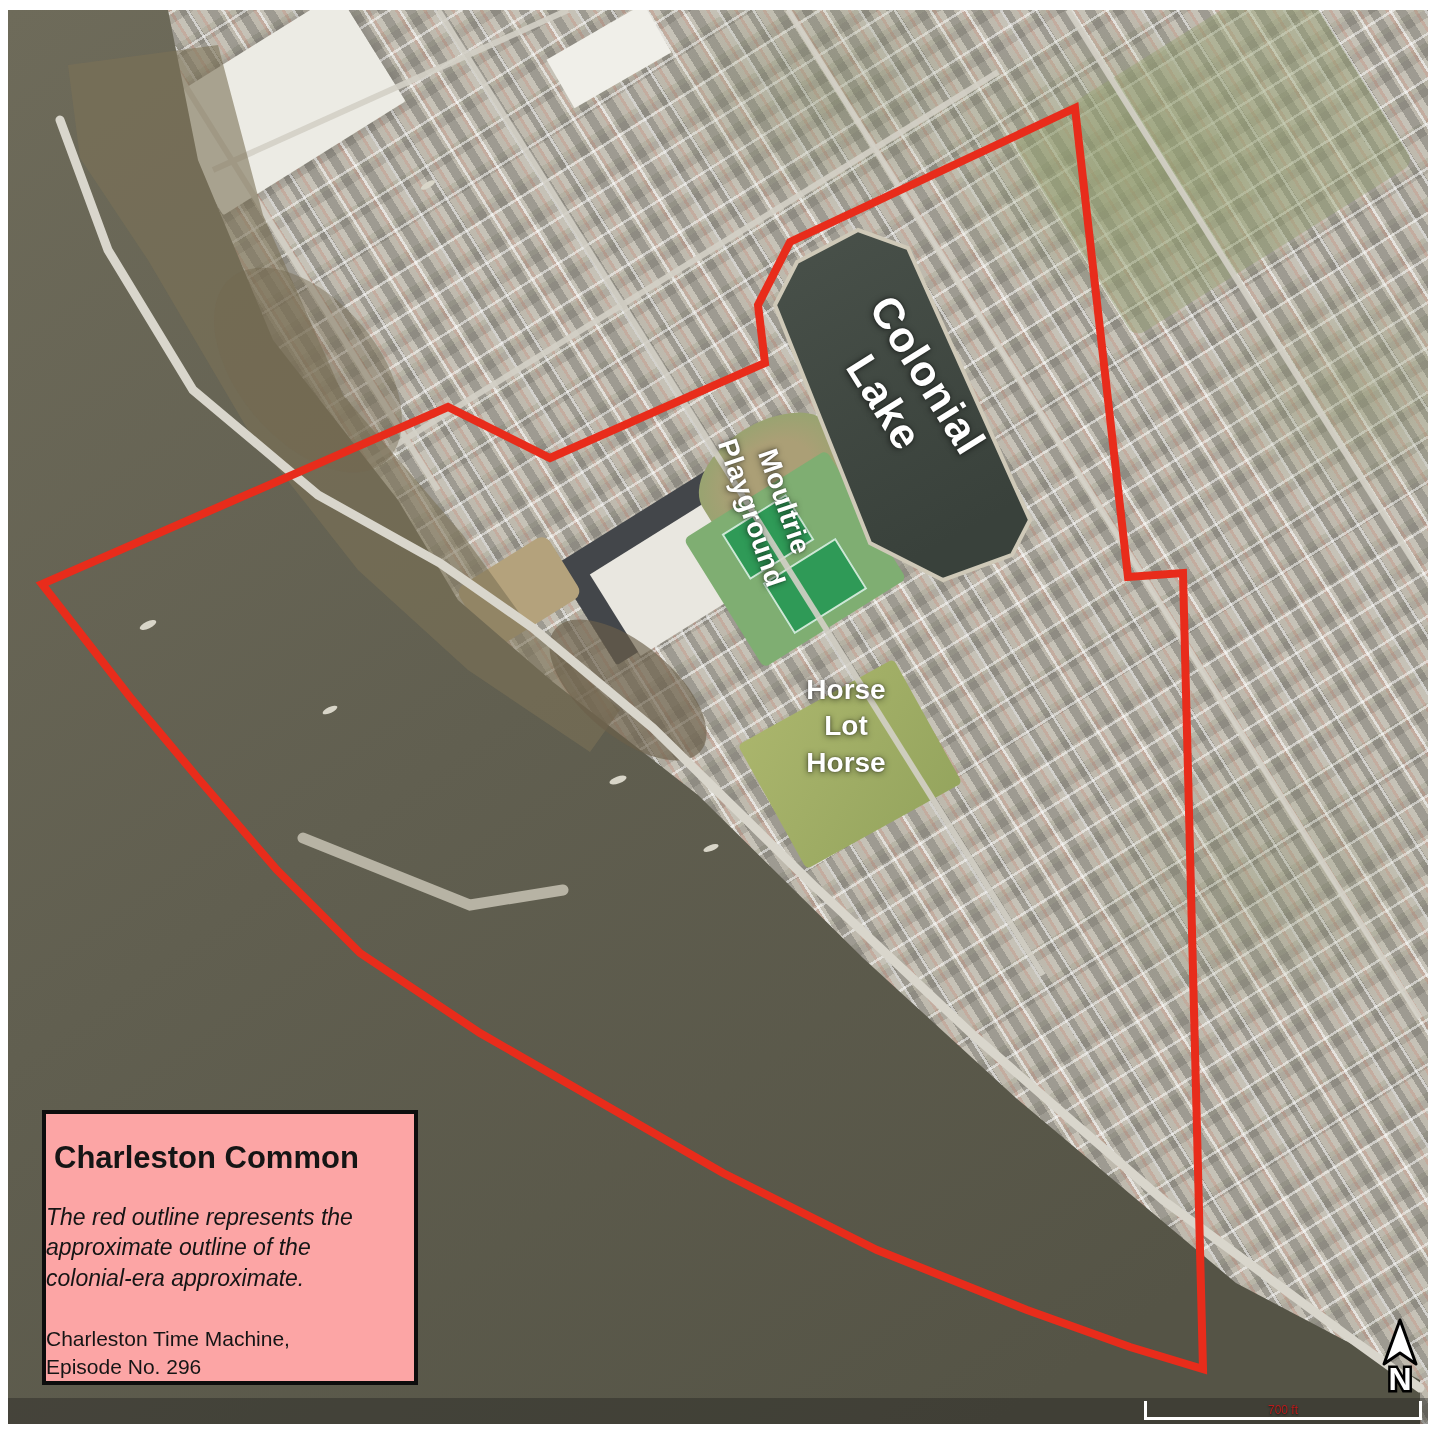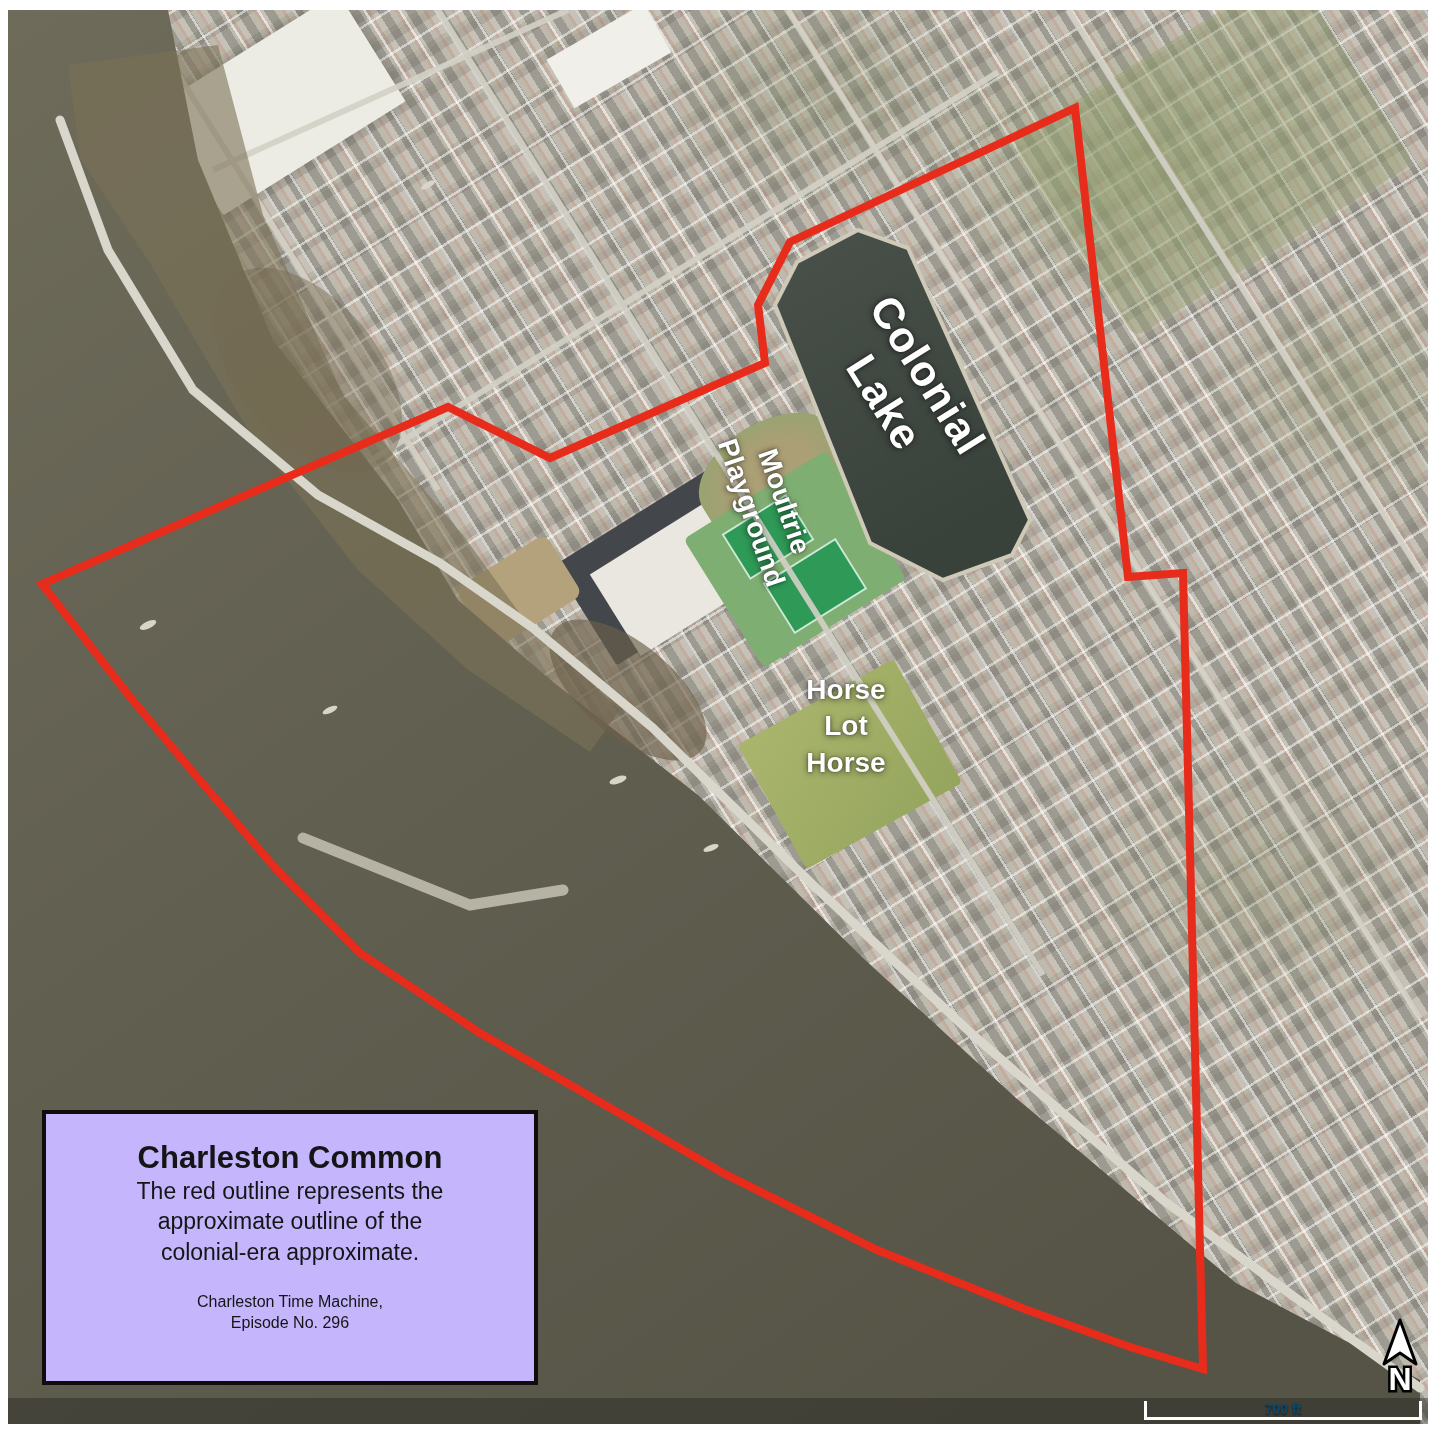--- a/index.html
+++ b/index.html
@@ -45,29 +45,29 @@
   .label-horse{left:765px;top:662px;width:146px;font-size:28px;line-height:1.3;}
 
   
   .north{position:absolute;left:1366px;top:1308px;width:52px;height:76px;}
 
   
   .scale-band{position:absolute;left:0;bottom:0;width:100%;height:26px;background:rgba(35,35,33,.42);}
   .scale-bar{position:absolute;right:6px;bottom:4px;width:272px;height:16px;
     border-left:3px solid #fff;border-right:3px solid #fff;border-bottom:3px solid #fff;
     display:flex;align-items:flex-end;justify-content:center;}
-  .scale-bar span{color:#0c4a6e;font-size:14px;font-weight:700;line-height:1;transform:translateY(-1px);
+  .scale-bar span{color:#b91c1c;font-size:12px;font-weight:400;line-height:1;transform:translateY(-1px);
     text-shadow:0 1px 2px rgba(0,0,0,.7);}
 
   
-  .infobox{position:absolute;left:34px;top:1100px;width:496px;height:275px;background:#c4b5fd;
-    border:4px solid #0d0d0d;box-sizing:border-box;text-align:center;color:#151515;}
+  .infobox{position:absolute;left:34px;top:1100px;width:376px;height:275px;background:#fca5a5;
+    border:4px solid #0d0d0d;box-sizing:border-box;color:#151515;}
   .infobox h1{margin:26px 8px 0 8px;font-size:31px;font-weight:700;}
-  .ib-body{font-size:23px;line-height:1.32;}
-  .ib-credit{margin-top:24px;font-size:16px;line-height:1.32;}
+  .ib-body{margin-top:26px;font-size:23px;line-height:1.32;font-style:italic;}
+  .ib-credit{margin-top:32px;font-size:21px;line-height:1.32;}
 </style>
 </head>
 <body>
 
 <div class="page">
   <div class="map">
 
     <div class="city-texture"></div>
 
     <div class="feat f-store"></div>

